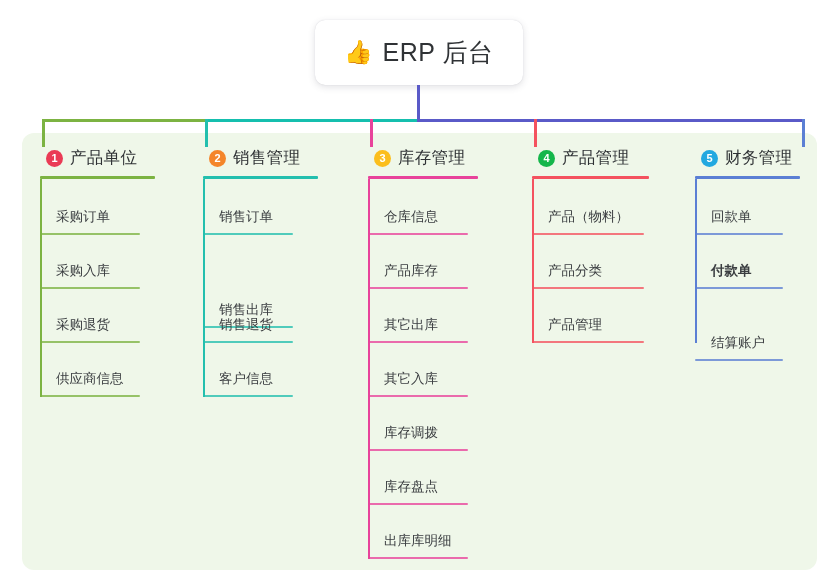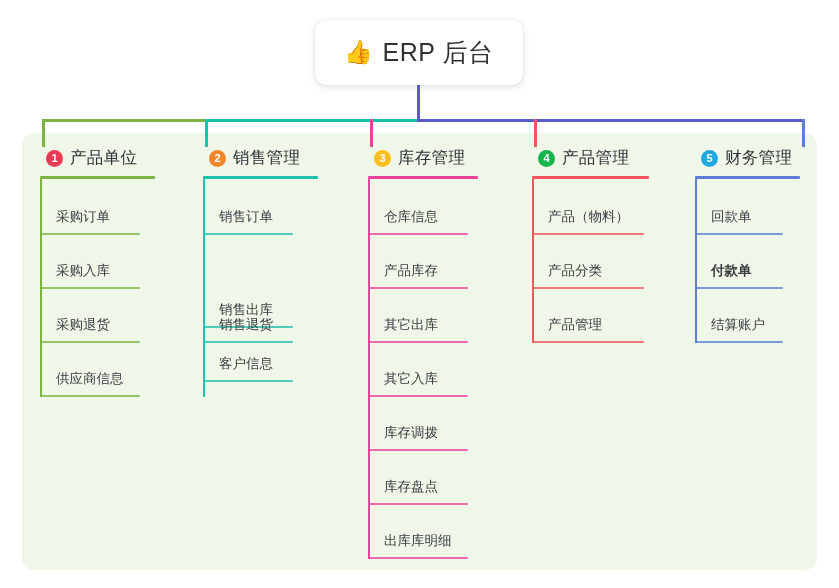--- a/index.html
+++ b/index.html
@@ -194,21 +194,21 @@
           <div class="leaf-rule" style="background: rgb(35, 191, 174); opacity: 0.78; width: 90px;"></div>
         </div>
         <div class="leaf" style="left: 0px; top: 89px; width: 90px; margin-top: 39px;">
           <div class="leaf-label">销售出库</div>
           <div class="leaf-rule" style="background: rgb(35, 191, 174); opacity: 0.78; width: 90px;"></div>
         </div>
         <div class="leaf" style="left: 0px; top: 143px; width: 90px;">
           <div class="leaf-label">销售退货</div>
           <div class="leaf-rule" style="background: rgb(35, 191, 174); opacity: 0.78; width: 90px;"></div>
         </div>
-        <div class="leaf" style="left: 0px; top: 182px; width: 90px; padding-left: 20px;">
+        <div class="leaf" style="left: 0px; top: 197px; width: 90px; padding-left: 20px;">
           <div class="leaf-label">客户信息</div>
           <div class="leaf-rule" style="background: rgb(35, 191, 174); opacity: 0.78; width: 90px;"></div>
         </div>
       </div>
       <div class="column" style="left: 368px; width: 145px;">
         <div class="col-head">
           <span class="badge" style="background: rgb(251, 190, 29);">3</span>
           <span class="col-title">库存管理</span>
         </div>
         <div class="col-rule" style="background: rgb(232, 67, 155); width: 110px;"></div>
@@ -270,20 +270,20 @@
         <div class="col-rule" style="background: rgb(91, 127, 212); width: 105px;"></div>
         <div class="spine" style="background: rgb(91, 127, 212); left: 0px; height: 164px;"></div>
         <div class="leaf" style="left: 0px; top: 35px; width: 88px;">
           <div class="leaf-label">回款单</div>
           <div class="leaf-rule" style="background: rgb(91, 127, 212); opacity: 0.78; width: 88px;"></div>
         </div>
         <div class="leaf" style="left: 0px; top: 89px; width: 88px; font-weight: bold;">
           <div class="leaf-label">付款单</div>
           <div class="leaf-rule" style="background: rgb(91, 127, 212); opacity: 0.78; width: 88px;"></div>
         </div>
-        <div class="leaf" style="left: 0px; top: 143px; width: 88px; padding-left: 48px;">
+        <div class="leaf" style="left: 0px; top: 161px; width: 88px; padding-left: 48px;">
           <div class="leaf-label">结算账户</div>
           <div class="leaf-rule" style="background: rgb(91, 127, 212); opacity: 0.78; width: 88px;"></div>
         </div>
       </div>
     </div>
 
 </div>
 
 </body></html>

